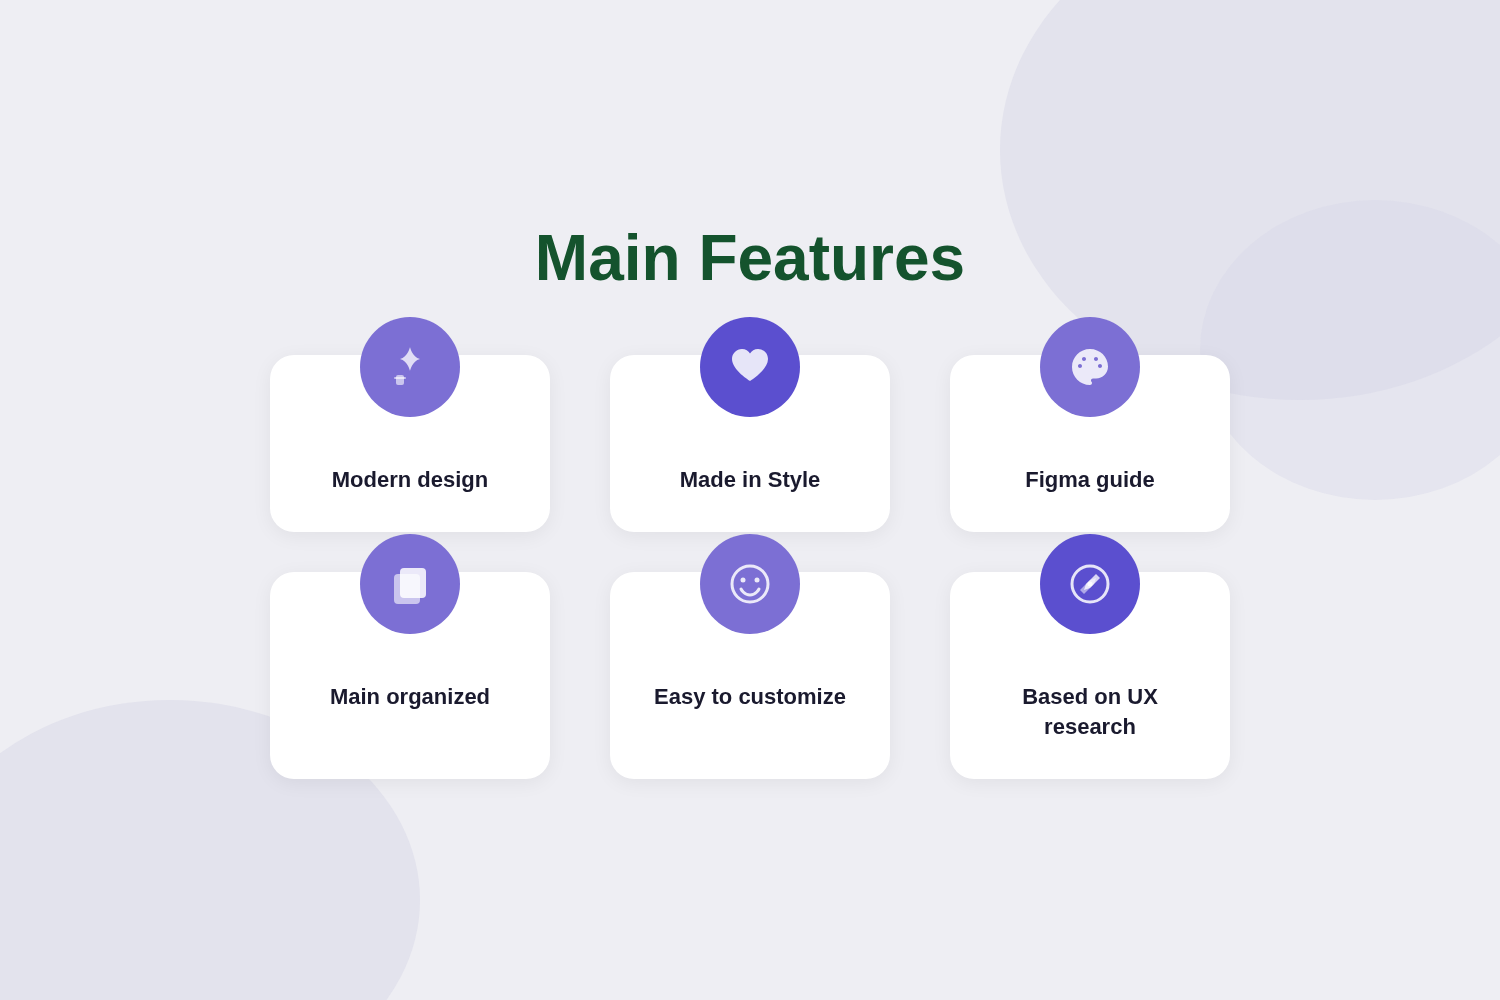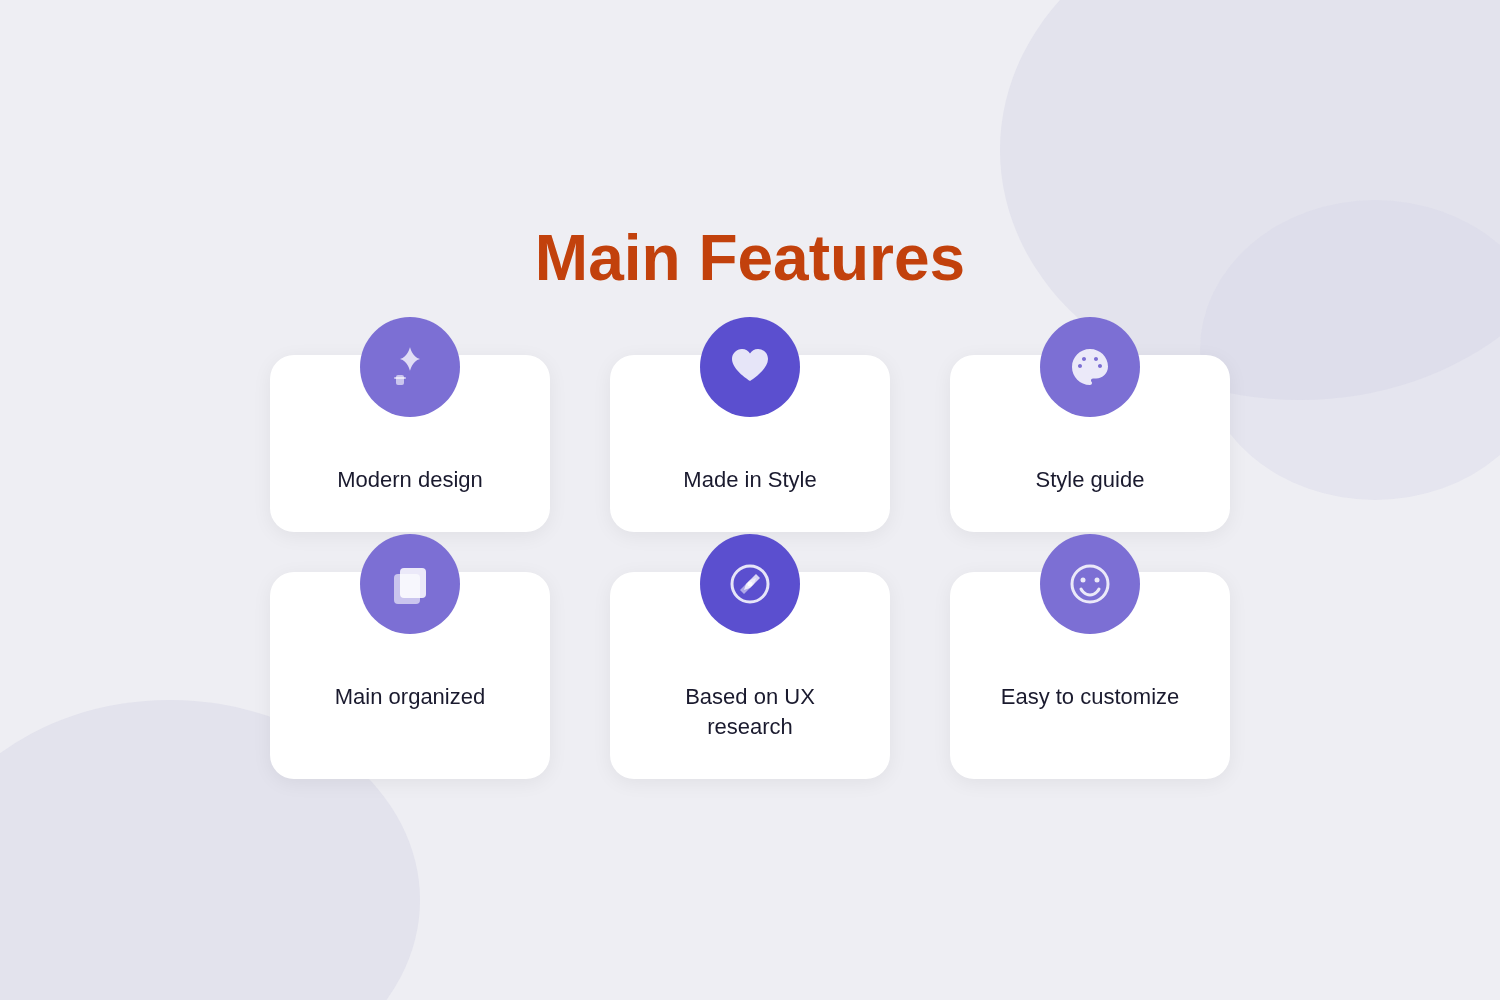--- a/index.html
+++ b/index.html
@@ -52,21 +52,21 @@
       flex-direction: column;
       align-items: center;
       justify-content: center;
       position: relative;
       z-index: 1;
     }
 
     .page-title {
       font-size: 64px;
       font-weight: 800;
-      color: #c2410c;
+      color: #14532d;
       margin-bottom: 60px;
       text-align: center;
     }
 
     .features-grid {
       display: grid;
       grid-template-columns: repeat(3, 280px);
       grid-template-rows: repeat(2, auto);
       gap: 40px 60px;
     }
@@ -103,21 +103,21 @@
     .icon-circle.purple-medium {
       background: #7c6fd4;
     }
 
     .icon-circle.purple-dark {
       background: #5b4fcf;
     }
 
     .feature-label {
       font-size: 22px;
-      font-weight: 400;
+      font-weight: 700;
       color: #1a1a2e;
       text-align: center;
       margin-top: 70px;
       line-height: 1.4;
     }
 
     
     .blob-mid-right {
       position: absolute;
       width: 350px;
@@ -162,54 +162,54 @@
       <span class="feature-label">Made in Style</span>
     </div>
 
     <div class="feature-card">
       <div class="icon-circle purple-medium">
 
         <svg viewBox="0 0 48 48">
           <path d="M24 6C14.06 6 6 14.06 6 24C6 33.94 14.06 42 24 42C25.1 42 26 41.1 26 40C26 39.48 25.8 39.02 25.48 38.68C25.18 38.34 24.98 37.88 24.98 37.4C24.98 36.3 25.88 35.4 26.98 35.4H30C36.63 35.4 42 30.03 42 23.4C42 13.86 33.94 6 24 6ZM14 25C12.9 25 12 24.1 12 23C12 21.9 12.9 21 14 21C15.1 21 16 21.9 16 23C16 24.1 15.1 25 14 25ZM18 18C16.9 18 16 17.1 16 16C16 14.9 16.9 14 18 14C19.1 14 20 14.9 20 16C20 17.1 19.1 18 18 18ZM30 18C28.9 18 28 17.1 28 16C28 14.9 28.9 14 30 14C31.1 14 32 14.9 32 16C32 17.1 31.1 18 30 18ZM34 25C32.9 25 32 24.1 32 23C32 21.9 32.9 21 34 21C35.1 21 36 21.9 36 23C36 24.1 35.1 25 34 25Z"></path>
         </svg>
       </div>
-      <span class="feature-label">Style guide</span>
+      <span class="feature-label">Figma guide</span>
     </div>
 
     <div class="feature-card">
       <div class="icon-circle purple-medium">
 
         <svg viewBox="0 0 48 48">
           <rect x="8" y="14" width="26" height="30" rx="4" opacity="0.7"></rect>
           <rect x="14" y="8" width="26" height="30" rx="4"></rect>
         </svg>
       </div>
       <span class="feature-label">Main organized</span>
+    </div>
+
+    <div class="feature-card">
+      <div class="icon-circle purple-medium">
+
+        <svg viewBox="0 0 48 48">
+          <circle cx="24" cy="24" r="18" fill="none" stroke="rgba(255,255,255,0.85)" stroke-width="3"></circle>
+          <circle cx="17" cy="20" r="2.5"></circle>
+          <circle cx="31" cy="20" r="2.5"></circle>
+          <path d="M15 29C15 29 18 35 24 35C30 35 33 29 33 29" fill="none" stroke="rgba(255,255,255,0.85)" stroke-width="3" stroke-linecap="round"></path>
+        </svg>
+      </div>
+      <span class="feature-label">Easy to customize</span>
     </div>
 
     <div class="feature-card">
       <div class="icon-circle purple-dark">
 
         <svg viewBox="0 0 48 48">
           <circle cx="24" cy="24" r="18" fill="none" stroke="rgba(255,255,255,0.85)" stroke-width="3"></circle>
           <polygon points="30,14 20,24 18,30 24,28 34,18" opacity="0.9"></polygon>
           <polygon points="18,34 28,24 30,18 24,20 14,30" opacity="0.6"></polygon>
           <circle cx="24" cy="24" r="2.5"></circle>
         </svg>
       </div>
       <span class="feature-label">Based  on UX<br>research</span>
     </div>
 
-    <div class="feature-card">
-      <div class="icon-circle purple-medium">
-
-        <svg viewBox="0 0 48 48">
-          <circle cx="24" cy="24" r="18" fill="none" stroke="rgba(255,255,255,0.85)" stroke-width="3"></circle>
-          <circle cx="17" cy="20" r="2.5"></circle>
-          <circle cx="31" cy="20" r="2.5"></circle>
-          <path d="M15 29C15 29 18 35 24 35C30 35 33 29 33 29" fill="none" stroke="rgba(255,255,255,0.85)" stroke-width="3" stroke-linecap="round"></path>
-        </svg>
-      </div>
-      <span class="feature-label">Easy to customize</span>
-    </div>
-
   </div>
 </div>
 
 </body></html>

